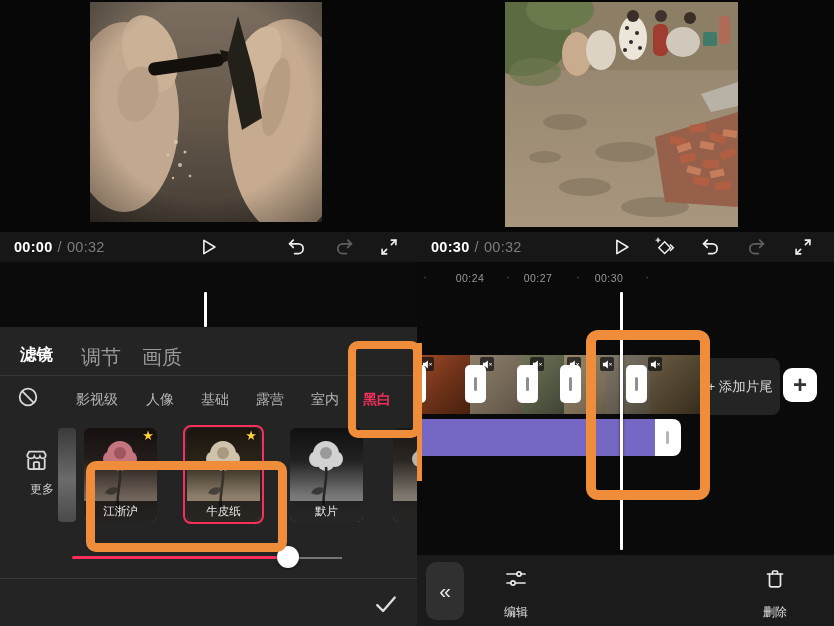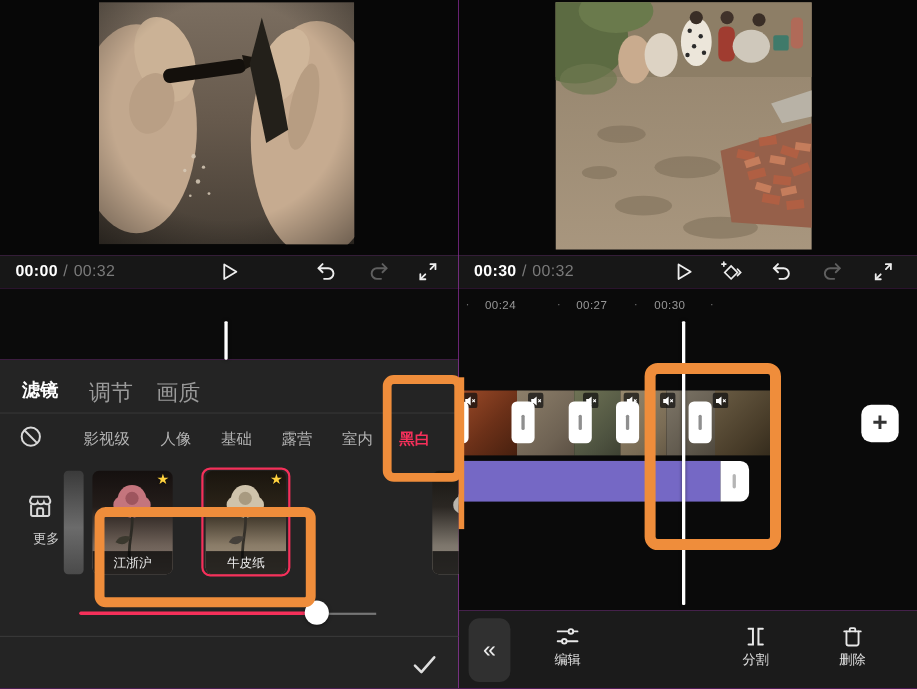--- a/index.html
+++ b/index.html
@@ -98,21 +98,21 @@
                   border-radius:0 8px 8px 0; cursor:ew-resize; }
   .track-handle::after { content:""; position:absolute; left:11px; top:12px; width:3px; height:13px;
                          background:#b5b5b5; border-radius:2px; }
 
   
   .toolbar { position:absolute; top:555px; left:0; width:417px; height:71px; background:#1b1b1b; }
   .collapse-btn { position:absolute; left:9px; top:7px; width:38px; height:58px; background:#303030;
                   border-radius:10px; display:flex; align-items:center; justify-content:center;
                   color:#ececec; font-size:21px; cursor:pointer; }
   .tool-item { position:absolute; top:12px; width:60px; display:flex; flex-direction:column;
-               align-items:center; gap:1px; cursor:pointer; }
+               align-items:center; gap:13px; cursor:pointer; }
   .tool-item svg { width:24px; height:24px; }
   .tool-item .lbl { font-size:12px; color:#e0e0e0; }
 
   
   .annot { position:absolute; border:9px solid #EF8D3B; border-radius:10px; z-index:50;
            pointer-events:none; }
   .annot-sliver { position:absolute; background:#EF8D3B; z-index:50; pointer-events:none; }
 </style>
 </head>
 <body>
@@ -254,20 +254,34 @@
               <circle cx="36" cy="34" r="9"></circle>
           </g>
           <circle cx="36" cy="25" r="6" fill="#a89a80"></circle>
           <path d="M36 39 C38 55 31 66 34 88" stroke="#35312a" stroke-width="2.5" fill="none"></path>
           <path d="M35 60 q-10 -3 -14 5 q10 5 14 -5" fill="#45403a"></path>
         </svg>
         <span class="star">★</span>
         <span class="tlabel">牛皮纸</span>
       </div>
 
+      <div class="tile t-mp">
+        <svg viewBox="0 0 73 94">
+          <g fill="#d2d2d2">
+            <circle cx="36" cy="26" r="13"></circle>
+              <circle cx="27" cy="31" r="8"></circle>
+            <circle cx="45" cy="31" r="8"></circle>
+              <circle cx="36" cy="34" r="9"></circle>
+          </g>
+          <circle cx="36" cy="25" r="6" fill="#9a9a9a"></circle>
+          <path d="M36 39 C38 55 31 66 34 88" stroke="#262626" stroke-width="2.5" fill="none"></path>
+          <path d="M35 60 q-10 -3 -14 5 q10 5 14 -5" fill="#383838"></path>
+        </svg>
+        <span class="tlabel">默片</span>
+      </div>
 
       <div class="tile t-ts">
         <svg viewBox="0 0 73 94">
           <g fill="#b9b5ad">
             <circle cx="36" cy="26" r="13"></circle>
               <circle cx="27" cy="31" r="8"></circle>
             <circle cx="45" cy="31" r="8"></circle>
               <circle cx="36" cy="34" r="9"></circle>
           </g>
           <circle cx="36" cy="25" r="6" fill="#8f8b83"></circle>
@@ -390,21 +404,21 @@
           <path d="M14.5 4.5 h5 v5"></path>
             <path d="M19.2 4.8 L14.6 9.4"></path>
           <path d="M9.5 19.5 h-5 v-5"></path>
             <path d="M4.8 19.2 L9.4 14.6"></path>
         </svg>
       </div>
     </div>
 
     <div class="rulerzone-r">
       <span class="tickdot" style="left:3px;top:9px">·</span>
-      <span class="tick" style="left:16px;top:10px">00:24</span>
+      <span class="tick" style="left:31px;top:10px">00:24</span>
       <span class="tickdot" style="left:86px;top:9px">·</span>
       <span class="tick" style="left:99px;top:10px">00:27</span>
       <span class="tickdot" style="left:156px;top:9px">·</span>
       <span class="tick" style="left:170px;top:10px">00:30</span>
       <span class="tickdot" style="left:225px;top:9px">·</span>
     </div>
 
     <div class="clips">
       <div class="clip c1"></div>
       <div class="clip c2"></div>
@@ -450,45 +464,39 @@
           <path d="M8 4.5 l2.6 2.6 M10.6 4.5 l-2.6 2.6" stroke="#fff" stroke-width="1"></path>
         </svg>
     </div>
     <div class="mute-badge" style="left:231px">
       <svg viewBox="0 0 12 12">
           <polygon points="1,4 3.4,4 6.4,1.6 6.4,10.4 3.4,8 1,8" fill="#fff"></polygon>
           <path d="M8 4.5 l2.6 2.6 M10.6 4.5 l-2.6 2.6" stroke="#fff" stroke-width="1"></path>
         </svg>
     </div>
 
+    <div class="add-ending">+ 添加片尾</div>
     <div class="add-clip-btn">+</div>
 
     <div class="audio-track"></div>
     <div class="track-handle"></div>
 
     <div class="playhead" style="left:203px;top:292px;height:258px"></div>
 
     <div class="toolbar">
       <div class="collapse-btn">«</div>
       <div class="tool-item" style="left:69px">
         <svg viewBox="0 0 24 24" fill="none" stroke="#e8e8e8" stroke-width="1.7" stroke-linecap="round">
           <path d="M3 7 h9.5 M17.5 7 h3.5"></path>
             <circle cx="15" cy="7" r="2.1"></circle>
           <path d="M3 16 h3.5 M11.5 16 h9.5"></path>
             <circle cx="9" cy="16" r="2.1"></circle>
         </svg>
         <span class="lbl">编辑</span>
       </div>
-      <div class="tool-item" style="left:240px">
-        <svg viewBox="0 0 24 24" fill="none" stroke="#e8e8e8" stroke-width="1.8" stroke-linecap="round">
-          <path d="M5.5 4.5 H9.5 V19 H5.5"></path>
-            <path d="M18.5 4.5 H14.5 V19 H18.5"></path>
-        </svg>
-        <span class="lbl">分割</span>
-      </div>
       <div class="tool-item" style="left:328px">
         <svg viewBox="0 0 24 24" fill="none" stroke="#e8e8e8" stroke-width="1.7" stroke-linecap="round">
           <path d="M4.5 7 H19.5"></path>
             <path d="M9.5 7 V5 a1 1 0 0 1 1-1 h3 a1 1 0 0 1 1 1 V7"></path>
           <path d="M6.5 7 V18 a1.8 1.8 0 0 0 1.8 1.8 h7.4 A1.8 1.8 0 0 0 17.5 18 V7"></path>
         </svg>
         <span class="lbl">删除</span>
       </div>
     </div>
   </section>

